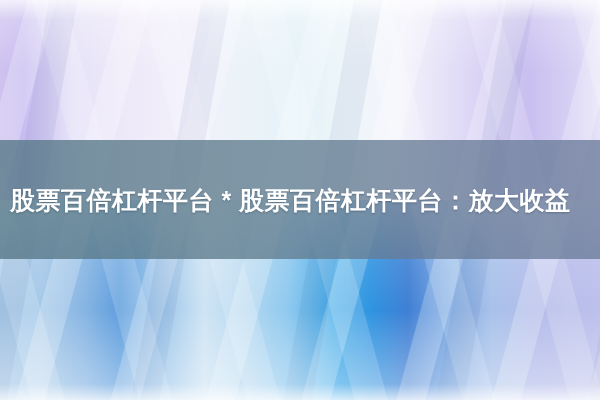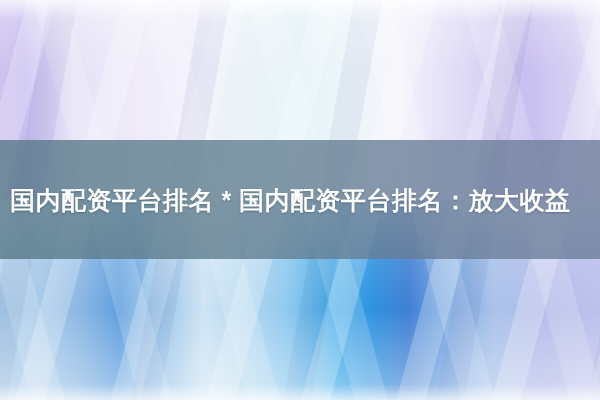--- a/index.html
+++ b/index.html
@@ -169,16 +169,16 @@
 
   <div class="bg-layer bg-top-wash"></div>
   <div class="bg-layer bg-bottom-wash"></div>
   <div class="bg-layer facets"></div>
   <div class="bg-layer facets-mirror"></div>
   <div class="bg-layer facets-dark"></div>
   <div class="bg-layer bg-top-haze"></div>
   <div class="bg-layer bg-bottom-haze"></div>
 
   <div id="caption-band">
-    <div class="caption-line line-1">国内配资平台排名 * 国内配资平台排名：放大收益</div>
+    <div class="caption-line line-1">股票百倍杠杆平台 * 股票百倍杠杆平台：放大收益</div>
   </div>
 
 </div>
 
 </body></html>

